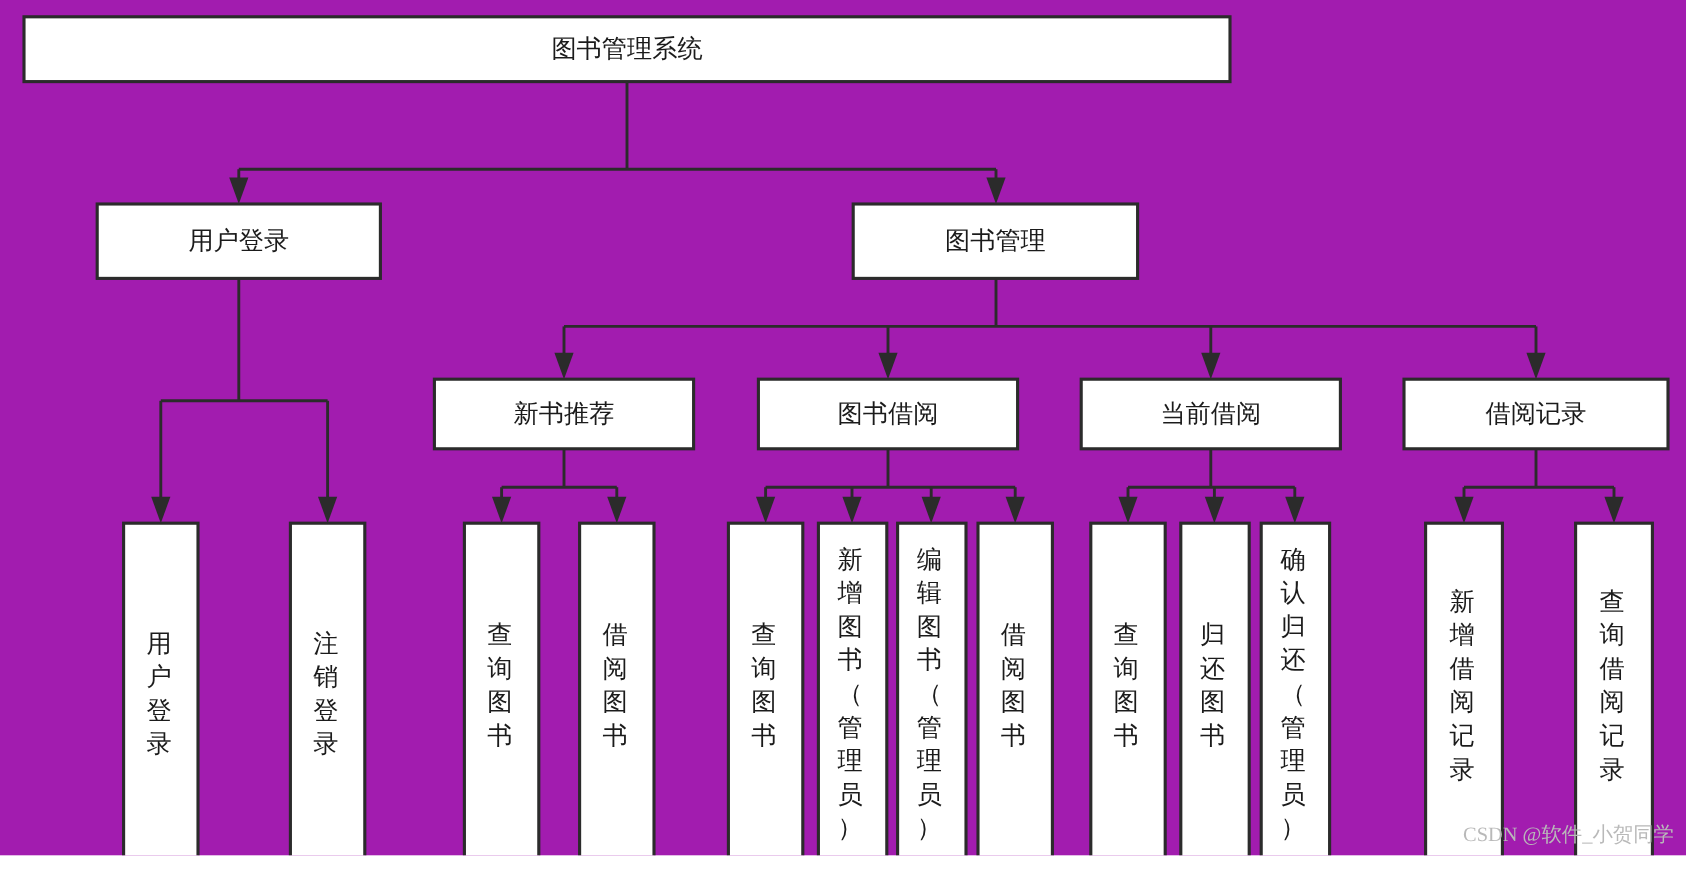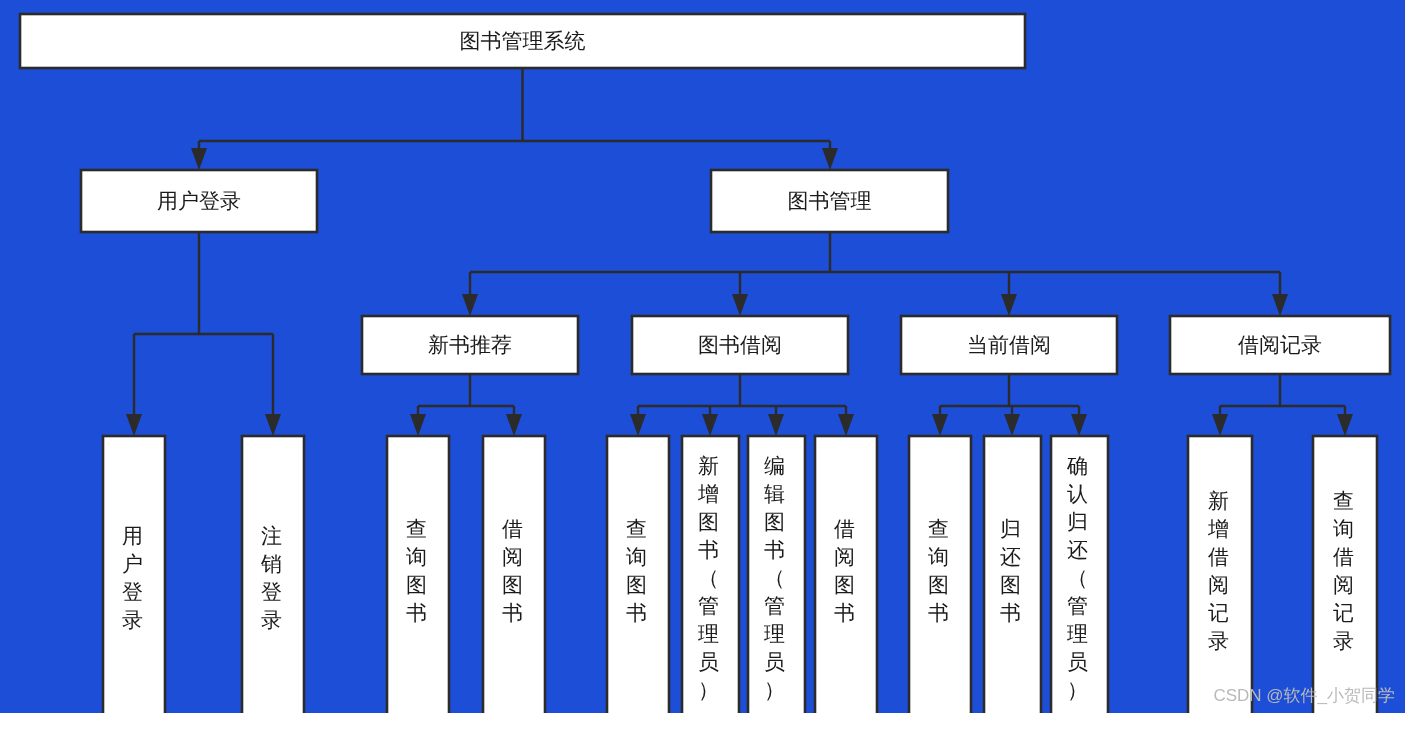--- a/index.html
+++ b/index.html
@@ -7,21 +7,21 @@
     padding: 0;
     background: #ffffff;
   }
   body {
     font-family: "DejaVu Sans", "Liberation Sans", sans-serif;
   }
   #diagram-root {
     position: relative;
     width: 1405px;
     height: 713px;
-    background: #1d4ed8;
+    background: #a21caf;
     overflow: hidden;
   }
   svg#flowchart {
     position: absolute;
     top: 0;
     left: 0;
     width: 1405px;
     height: 747px;
     display: block;
   }
@@ -50,21 +50,21 @@
     fill: none;
   }
   .edge-arrow {
     fill: #2b2b2b;
     stroke: none;
   }
   .watermark {
     position: absolute;
     right: 10px;
     bottom: 6px;
-    font-family: Liberation Sans, sans-serif;
+    font-family: Liberation Serif, serif;
     font-size: 17px;
     color: #b9b9b9;
     white-space: nowrap;
     pointer-events: none;
   }
 </style>
 </head>
 <body>
 
 <div id="diagram-root">

